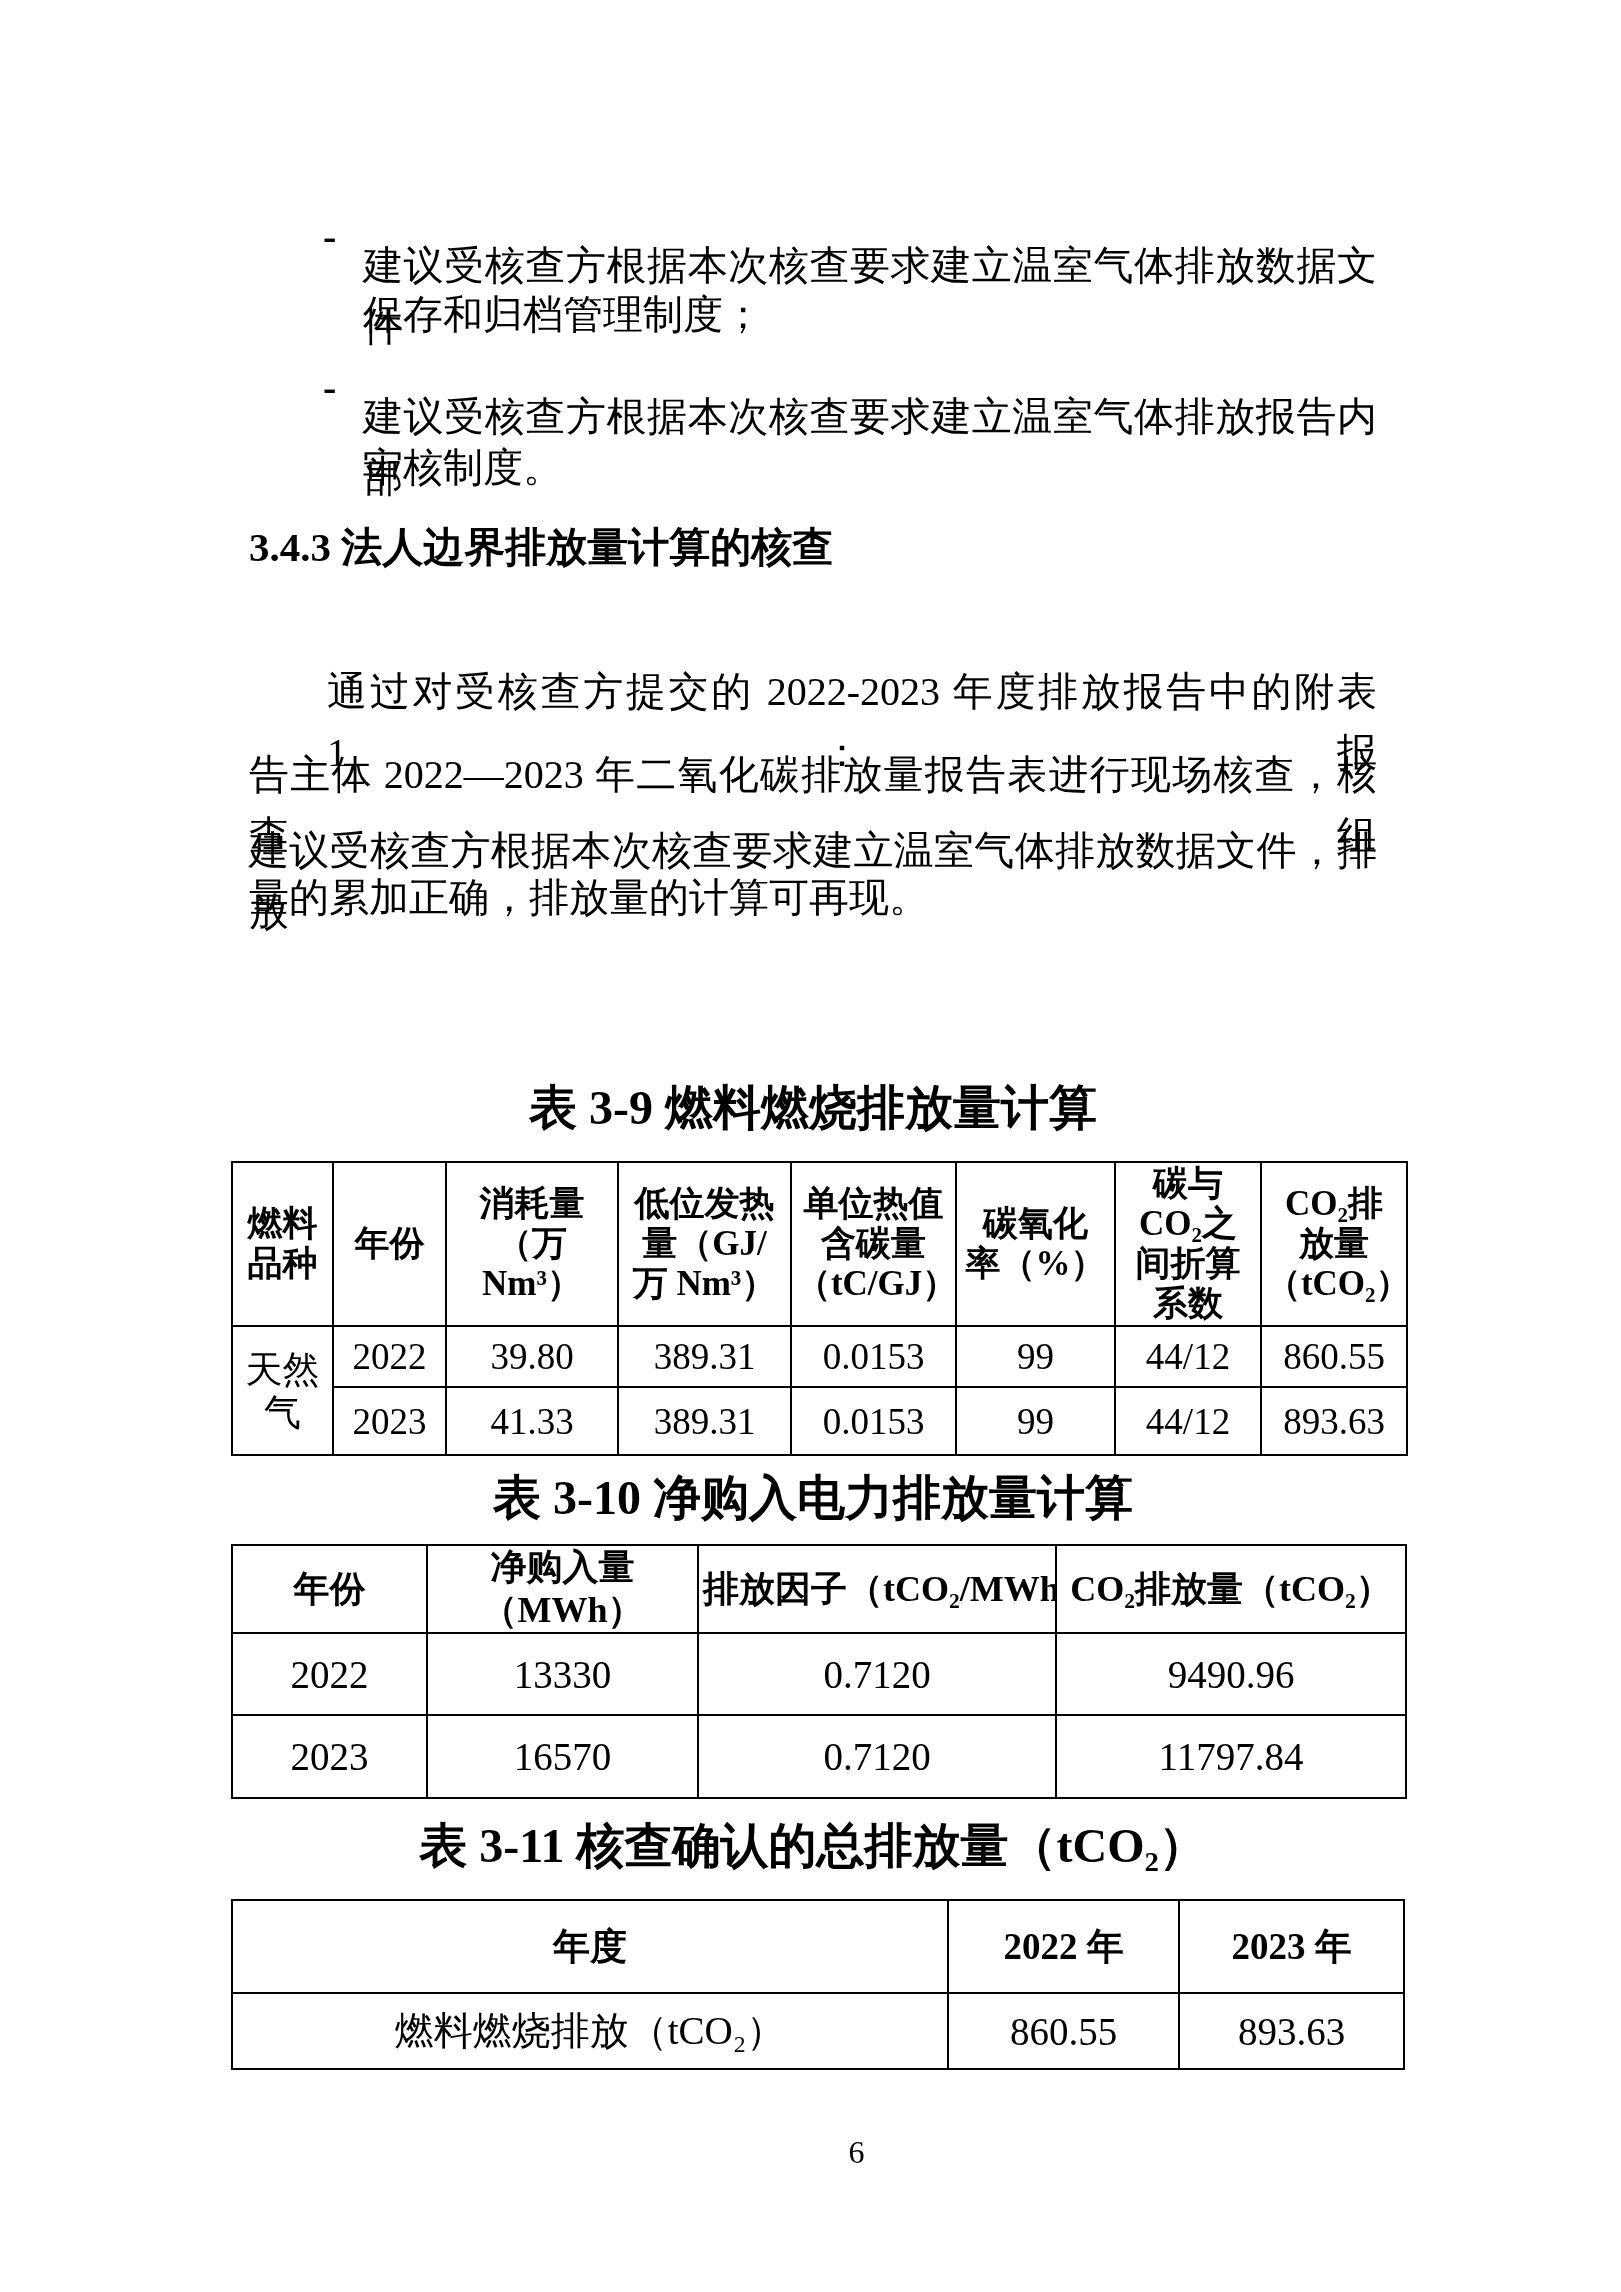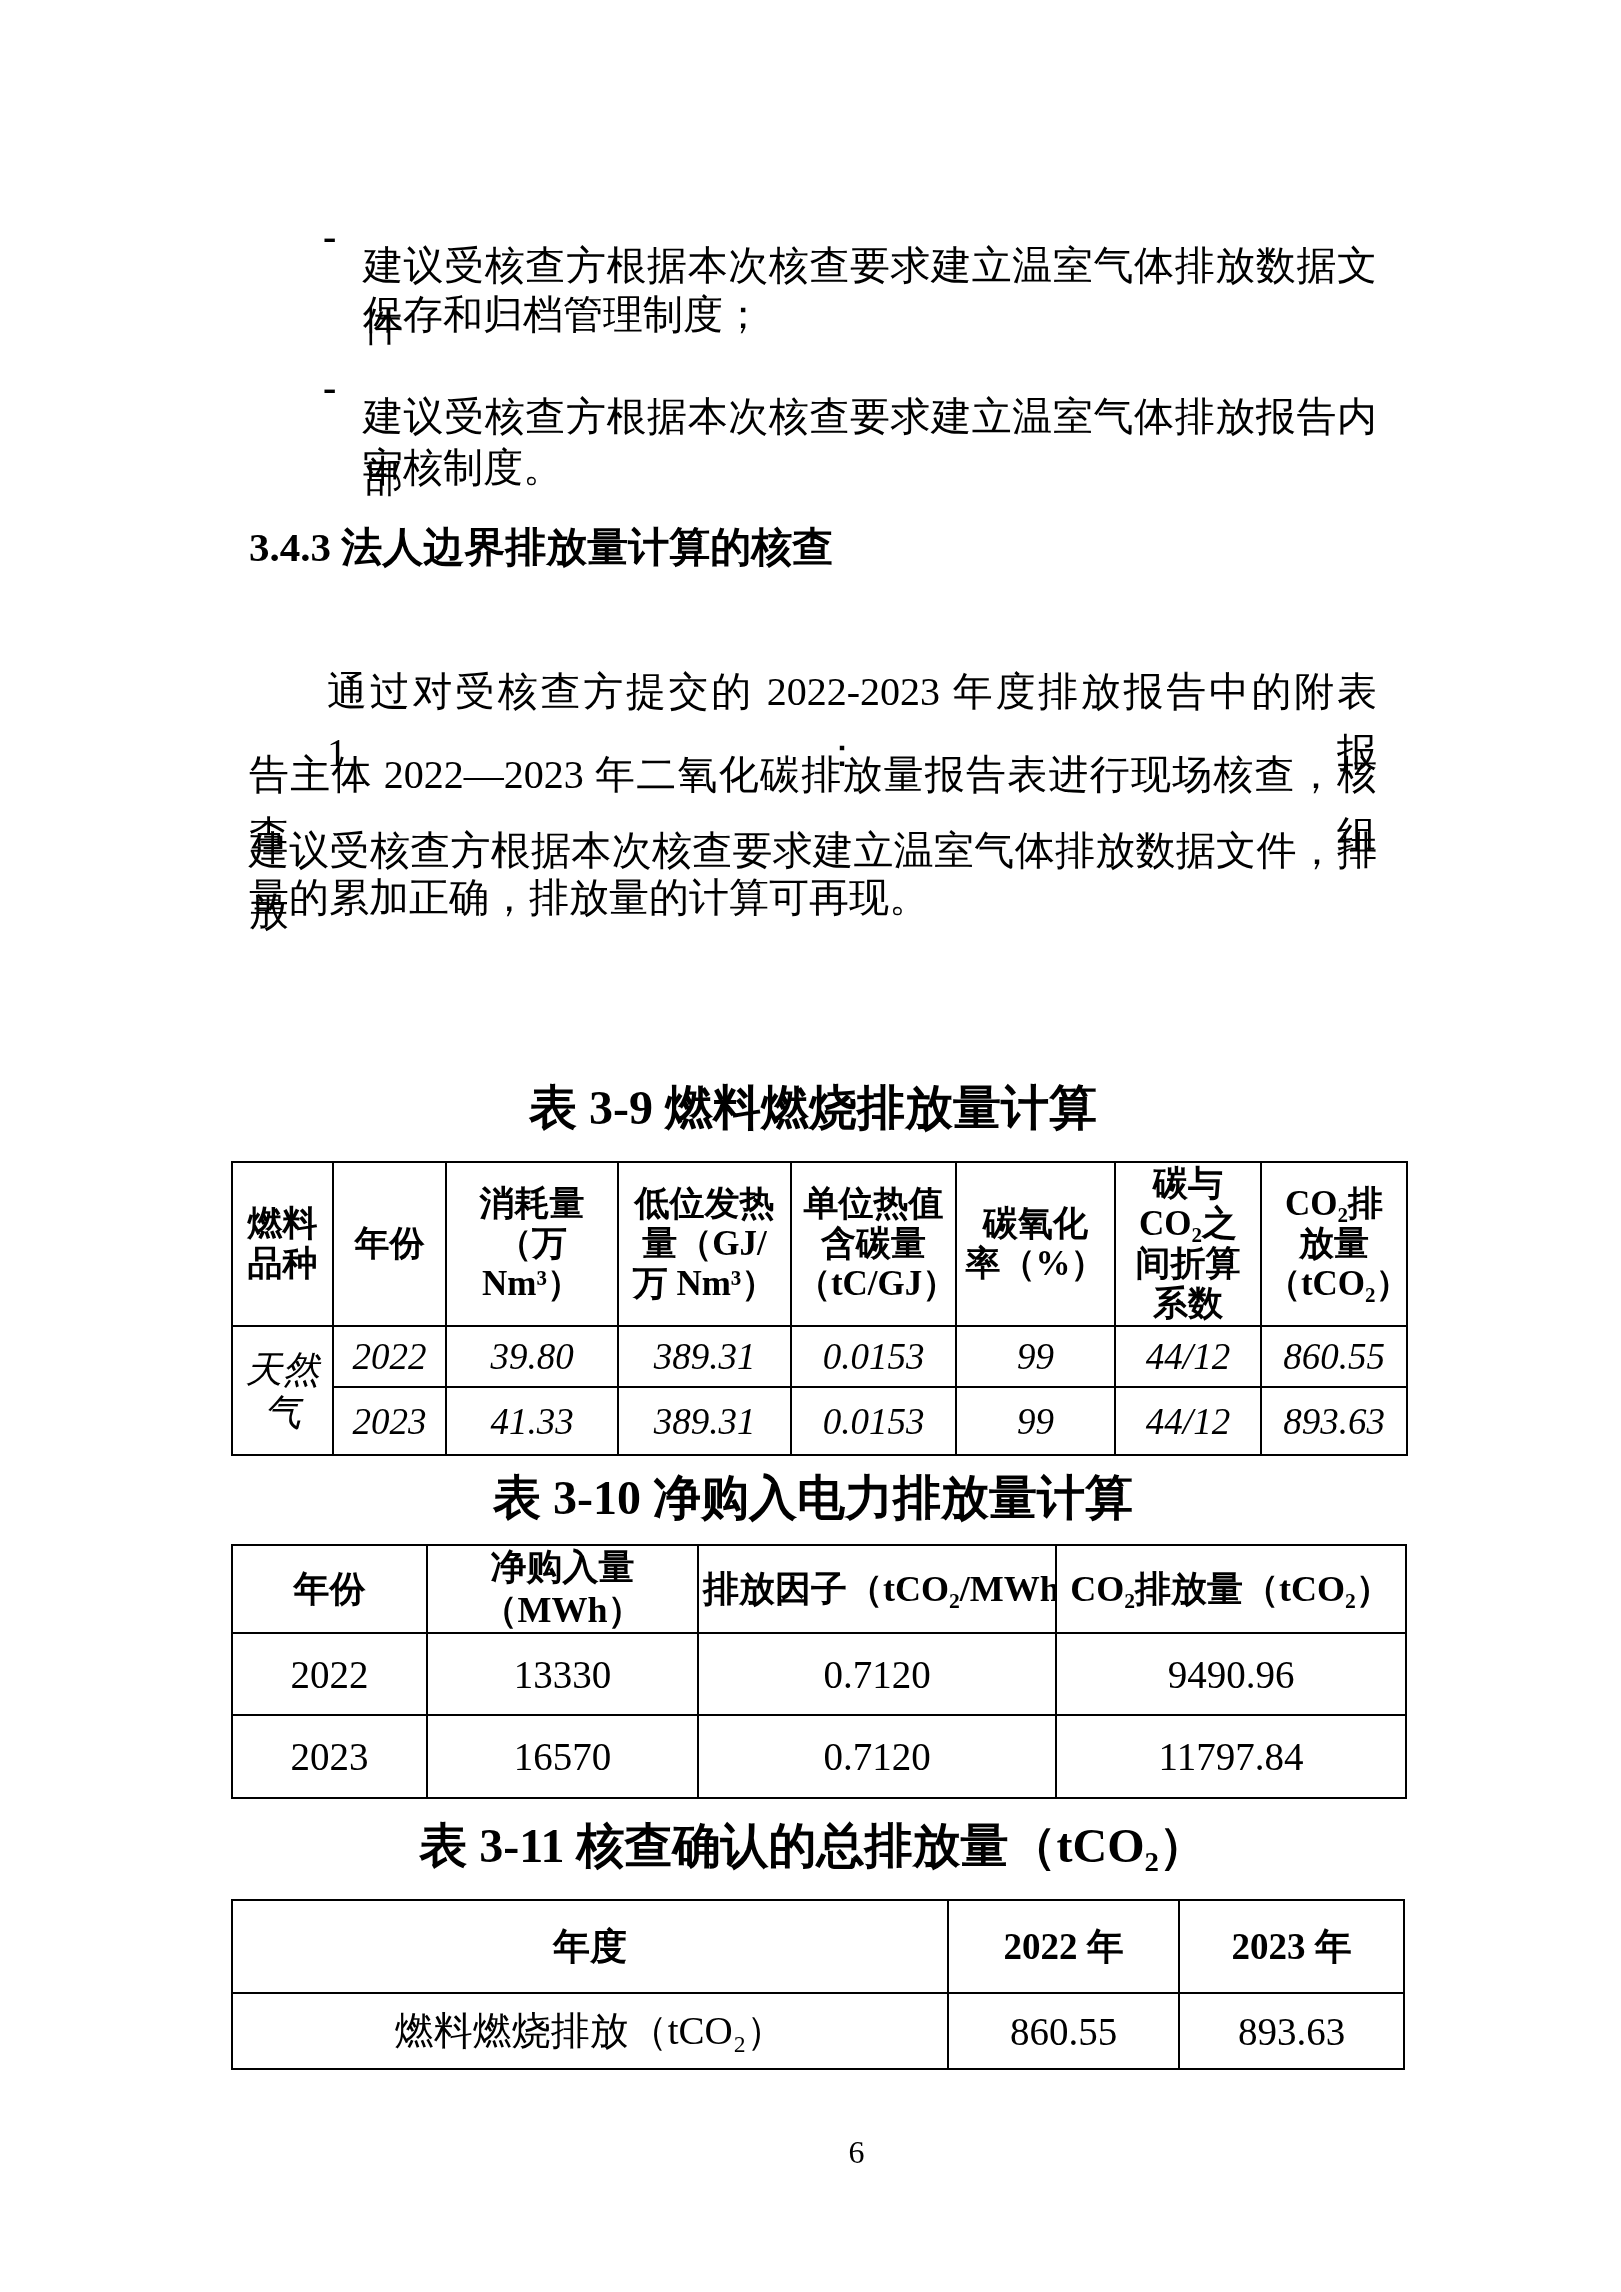--- a/index.html
+++ b/index.html
@@ -50,21 +50,21 @@
   table.doc th,table.doc td{
     border:2px solid #000;
     text-align:center;
     vertical-align:middle;
     padding:0 3.9px;
     white-space:pre-line;
     overflow:hidden;
   }
   
   .t9 th{font-weight:bold;font-size:35px;line-height:40px;}
-  .t9 td{font-size:37px;line-height:43px;font-style:italic;}
+  .t9 td{font-size:37px;line-height:43px;}
   .t9 .hrow{height:164px;}
   .t9 .r1{height:61px;}
   .t9 .r2{height:68px;}
   
   .t10 th{font-weight:bold;font-size:36px;line-height:43px;}
   .t10 td{font-size:39px;}
   .t10 .hrow{height:87px;}
   .t10 .r1{height:82px;}
   .t10 .r2{height:83px;}
   .t10 th.oneline{white-space:nowrap;}

